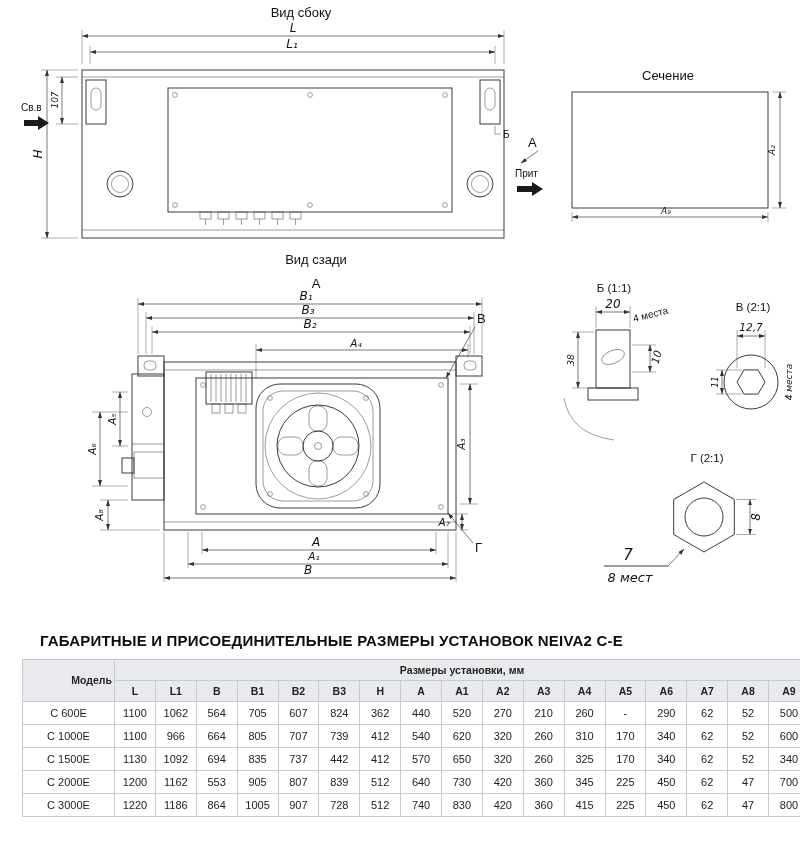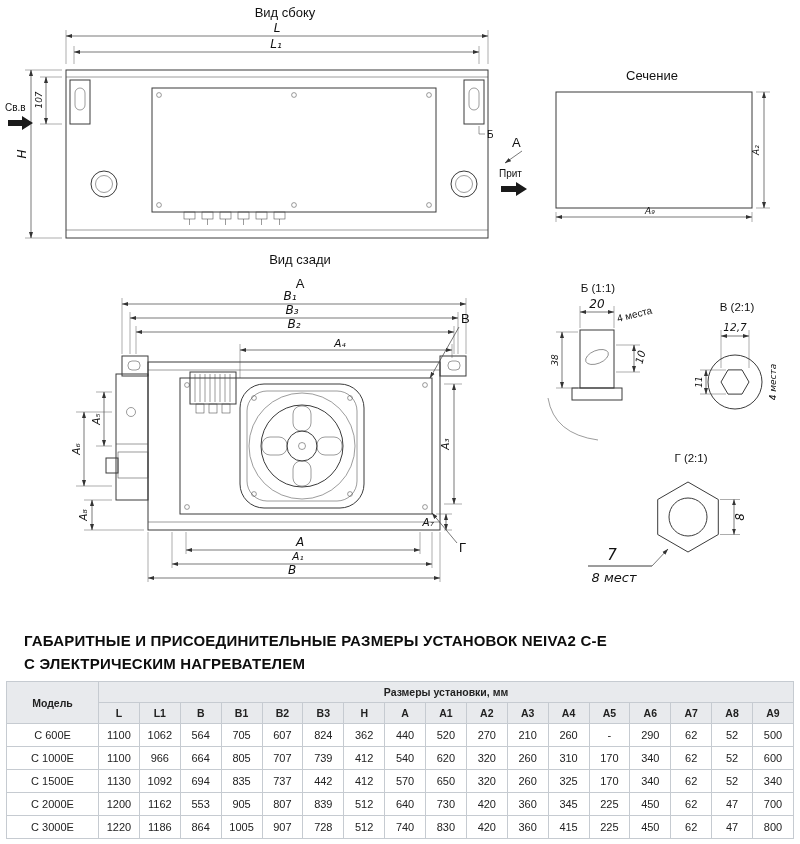--- a/index.html
+++ b/index.html
@@ -1,18 +1,18 @@
 <!DOCTYPE html>
 <html><head>
 <meta charset="utf-8">
 <style>
   * { margin:0; padding:0; box-sizing:border-box; }
   html,body { background:#fff; }
   body { width:800px; height:844px; font-family:"Liberation Sans",sans-serif; overflow:hidden; }
-  .page { width:665px; height:844px; background:#fff; position:relative; }
+  .page { width:665px; height:844px; background:#fff; position:relative;padding-left:16px; }
 
   
   .ln  { stroke:#3b3b3b; stroke-width:1;   fill:none; }
   .tn  { stroke:#4a4a4a; stroke-width:.55; fill:none; }
   .dim { stroke:#3f3f3f; stroke-width:.7;  fill:none; marker-start:url(#mA); marker-end:url(#mA); }
   .lead{ stroke:#3f3f3f; stroke-width:.7;  fill:none; marker-end:url(#mA); }
   .ext { stroke:#5a5a5a; stroke-width:.5;  fill:none; }
   .fillb { fill:#1a1a1a; stroke:none; }
   svg text { fill:#111; }
   .vt  { font:13px  "Liberation Sans",sans-serif; }
@@ -25,21 +25,21 @@
   .bg2 { font:italic 13px   "DejaVu Sans",sans-serif; }
 
   
   .heading { margin:4px 8px 6px 24px; font-weight:700; font-size:15px; color:#0d0d0d; line-height:1.5; letter-spacing:.2px; }
 
   
   table.dims { border-collapse:collapse; width:788px; margin:2px 6px 0 6px; table-layout:fixed;
                font-family:"Liberation Sans",sans-serif; font-size:11px; color:#222; }
   table.dims th, table.dims td { border:1px solid #c6cbd1; text-align:center; vertical-align:middle; }
   table.dims thead th { background:#e8eaed; font-weight:700; padding:4px 2px; font-size:10.5px;margin-top:47px; }
-  table.dims thead th.model-h { width:92px; }
+  table.dims thead th.model-h { width:92px;text-align:right; }
   table.dims tbody td { background:#fff; padding:5px 2px; }
   table.dims tbody td.model-c { font-weight:400; }
 </style>
 </head>
 <body>
 
 <div class="page">
 
 <svg width="800" height="622" viewBox="0 0 800 622">
   <defs>
@@ -309,21 +309,20 @@
     </g>
     <text class="dl" x="744" y="517" text-anchor="middle" transform="rotate(-90 744 517)">8</text>
     <text class="bg" x="612" y="560" text-anchor="middle">7</text>
     <text class="bg2" x="614" y="582" text-anchor="middle">8 мест</text>
   </g>
 </svg>
 
 
 <div class="heading">
   <div>ГАБАРИТНЫЕ И ПРИСОЕДИНИТЕЛЬНЫЕ  РАЗМЕРЫ УСТАНОВОК NEIVA2 C-E</div>
-  <div>С ЭЛЕКТРИЧЕСКИМ НАГРЕВАТЕЛЕМ</div>
 </div>
 
 
 <table class="dims">
   <thead>
         <tr>
           <th class="model-h" rowspan="2">Модель</th>
           <th colspan="17">Размеры установки, мм</th>
         </tr>
         <tr>

